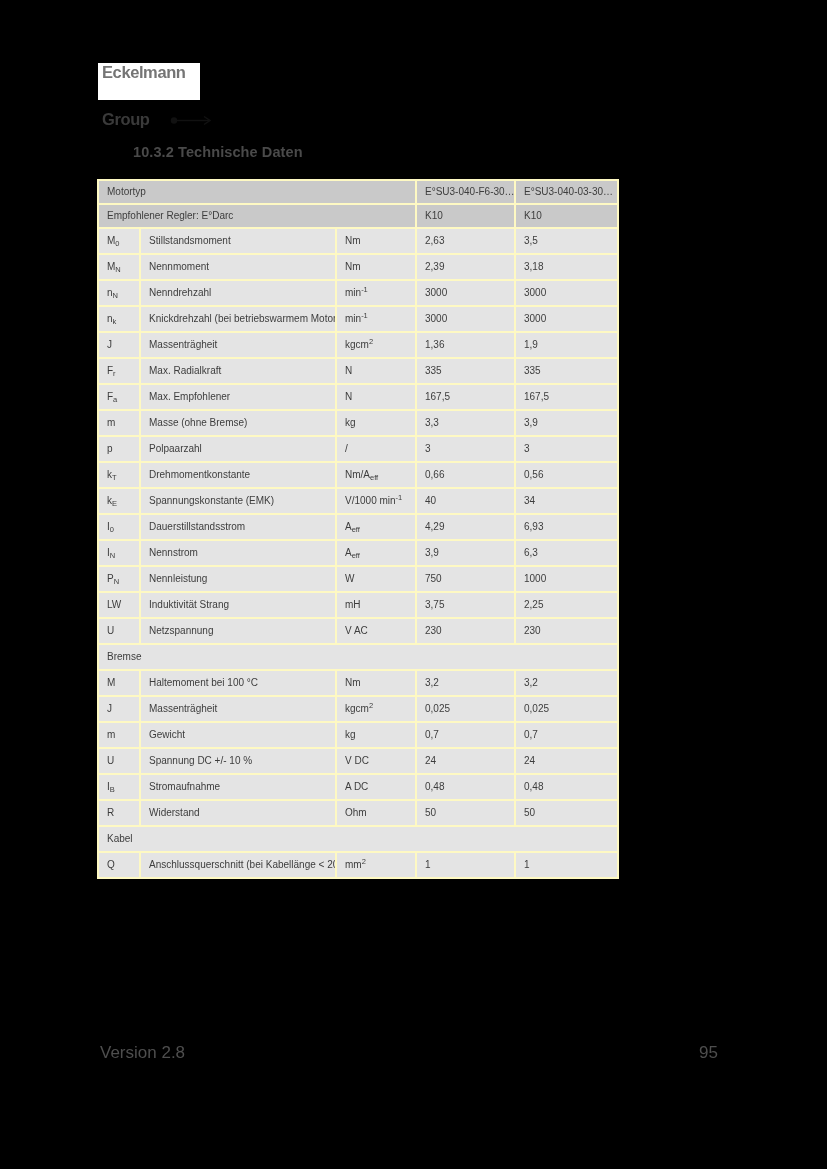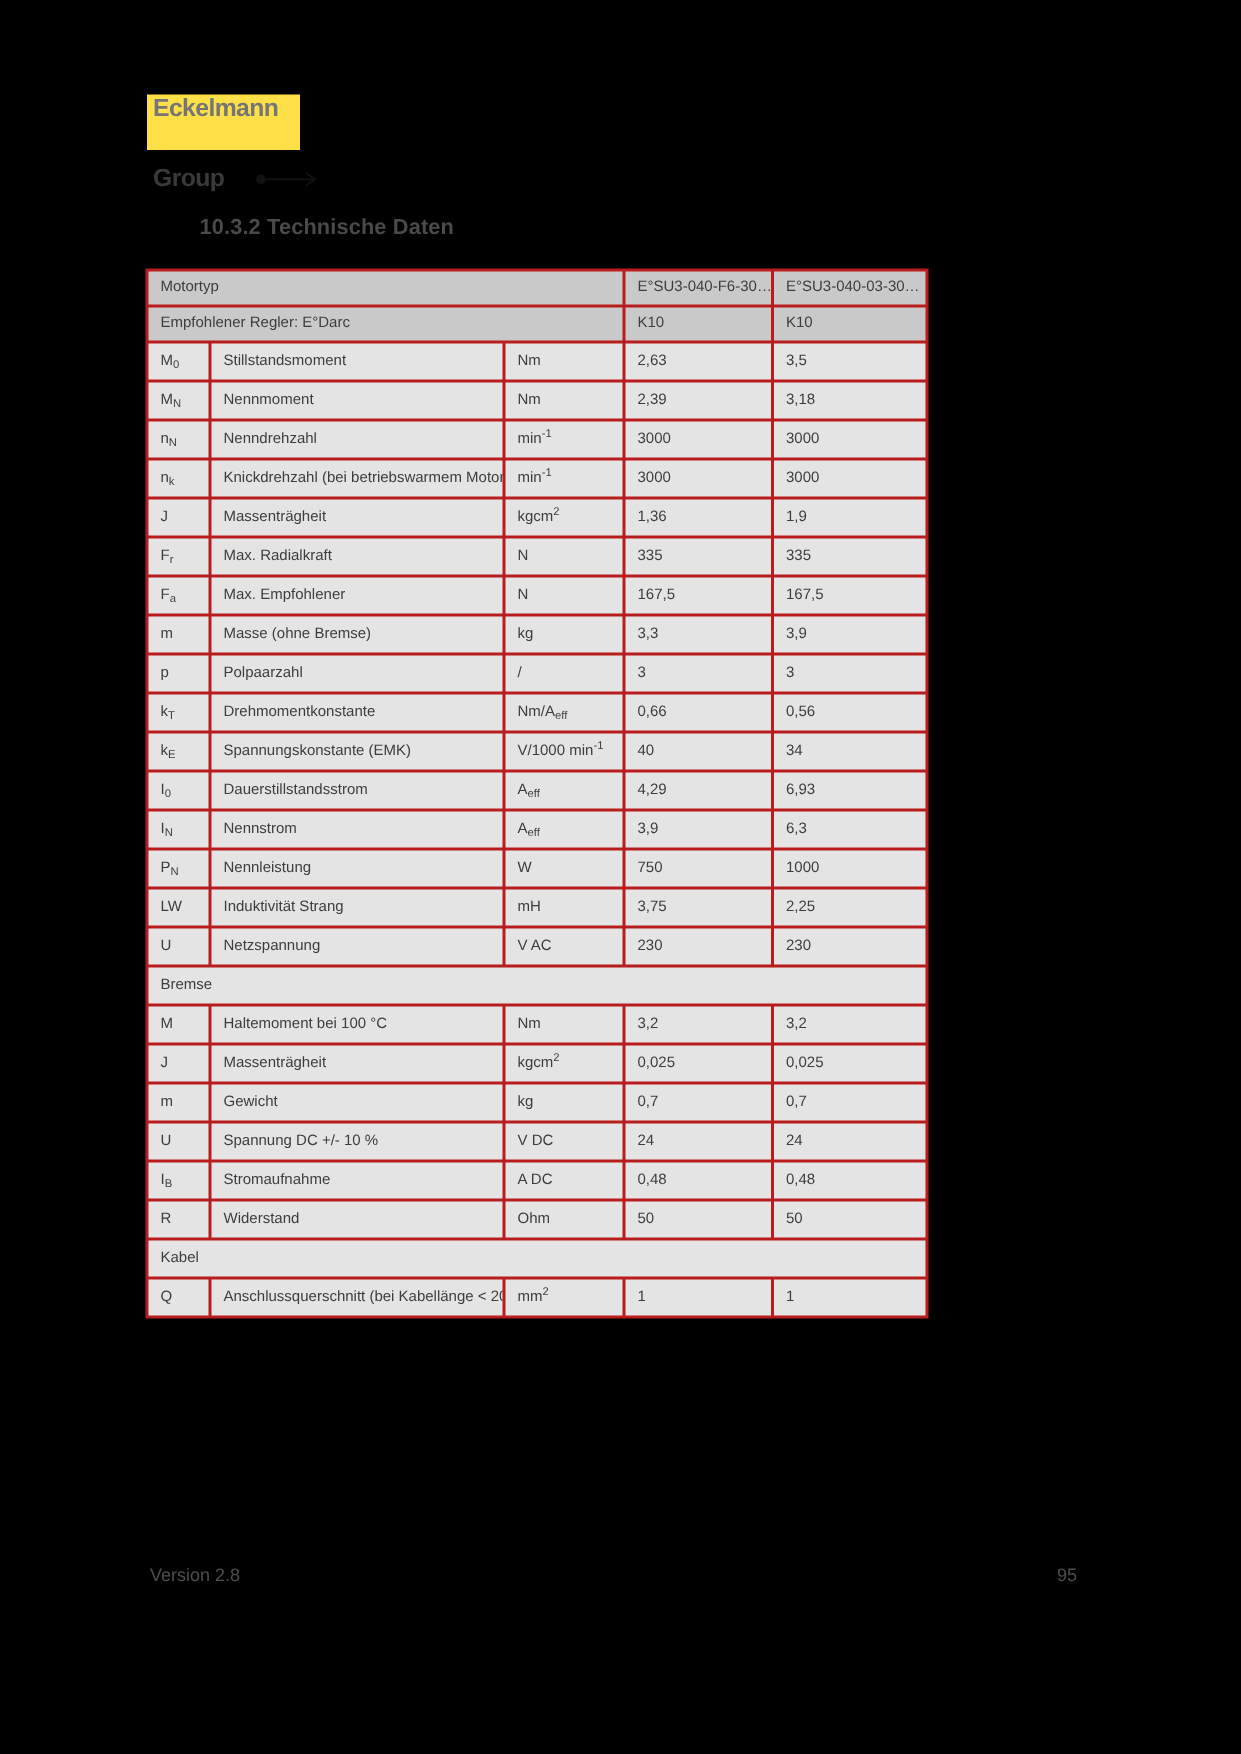--- a/index.html
+++ b/index.html
@@ -6,21 +6,21 @@
   html, body {
     width: 827px; height: 1169px;
     background: #000000;
     font-family: "Liberation Sans", sans-serif;
     overflow: hidden;
     position: relative;
   }
   
   .logo {
     position: absolute; left: 98px; top: 63px;
-    background: #fde047;
+    background: #ffffff;
     padding: 2px 5px 4px 4px;
     width: 102px; height: 37px;
   }
   .logo-line1 {
     font-weight: bold; font-size: 16.5px; line-height: 15px;
     color: #757575; letter-spacing: -0.4px; white-space: nowrap;
   }
   .logo-line2 {
     display: flex; align-items: center; gap: 20px;
     font-weight: bold; font-size: 16.5px; line-height: 16px;
@@ -31,21 +31,21 @@
   .heading {
     position: absolute; left: 98px; top: 144px;
     font-size: 14.5px; font-weight: 600; color: #4a4a4a;
     letter-spacing: 0.1px;
     margin-left: 35px;
   }
   
   table.tech {
     position: absolute; left: 97px; top: 179px;
     border-collapse: separate; border-spacing: 2px;
-    background: #b91c1c;
+    background: #fef9c3;
     table-layout: fixed;
     width: 449px;
   }
   col.c-sym  { width: 40px; }
   col.c-desc { width: 194px; }
   col.c-unit { width: 78px; }
   col.c-v1   { width: 97px; }
   col.c-v2   { width: 101px; }
   table.tech td {
     background: #e4e4e4;
@@ -63,21 +63,21 @@
   }
   table.tech td.section { background: #e4e4e4; }
   sub, sup { font-size: 7.5px; line-height: 0; }
   sub { vertical-align: -2px; }
   sup { vertical-align: 4px; }
   
   .footer {
     position: absolute; left: 100px; top: 1043px;
     width: 618px;
     display: flex; justify-content: space-between;
-    font-size: 12px; color: #4e4e4e;
+    font-size: 17px; color: #4e4e4e;
   }
 </style>
 </head>
 <body>
 
 <div class="logo">
   <div class="logo-line1">Eckelmann</div>
   <div class="logo-line2">
     <span>Group</span>
     <span class="logo-arrow">

